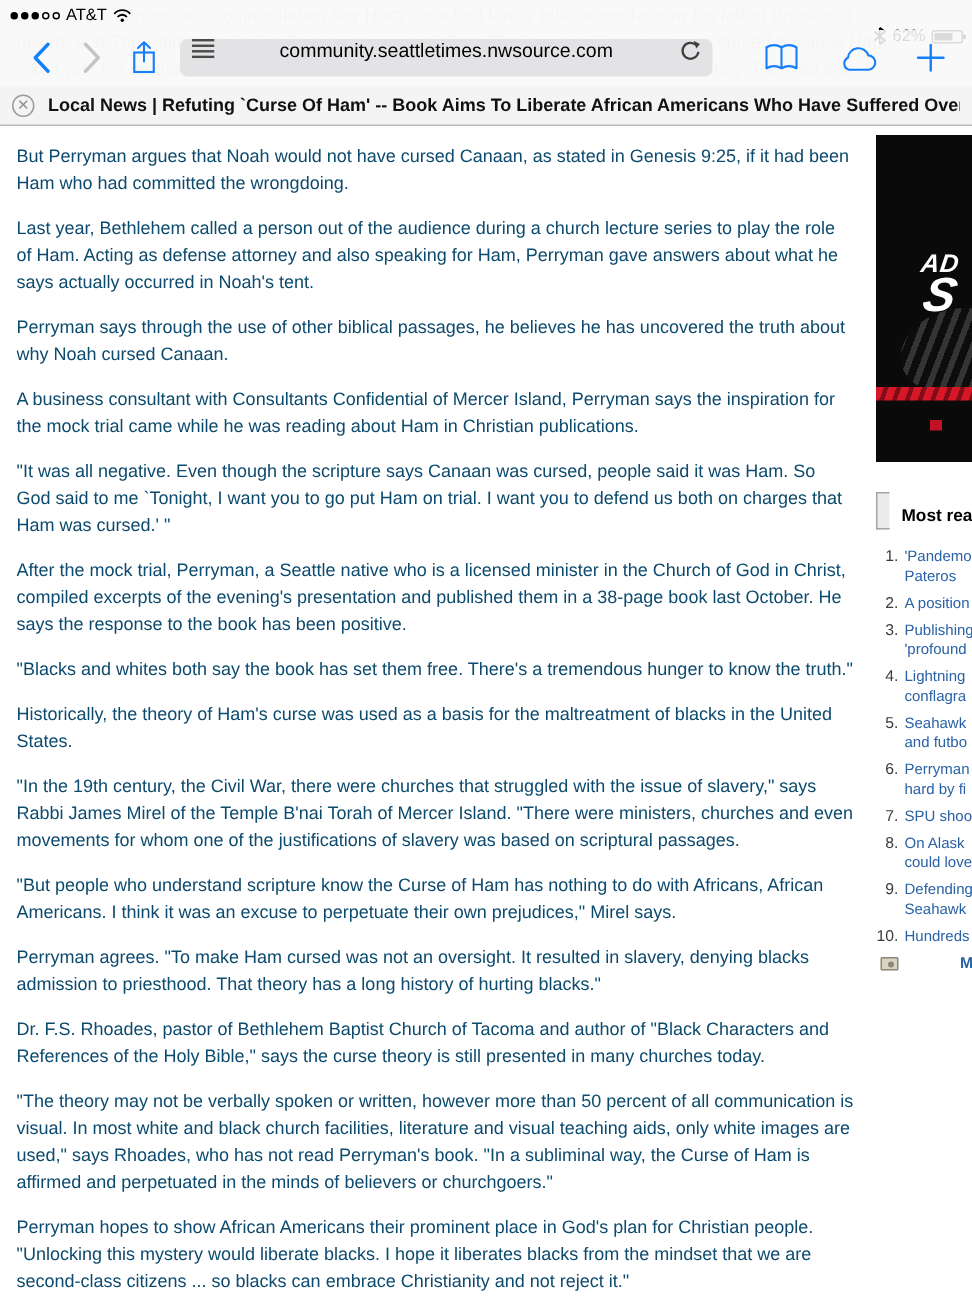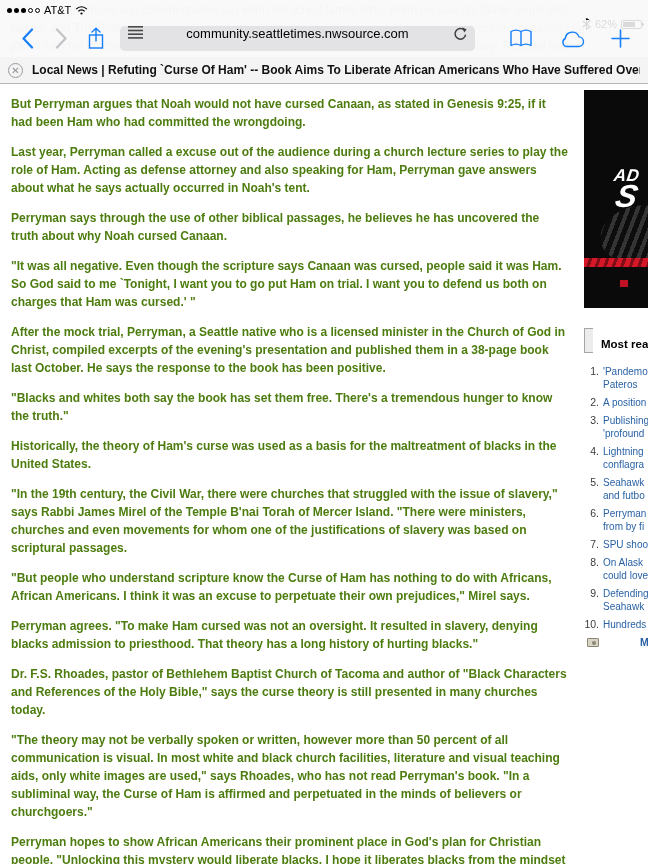--- a/index.html
+++ b/index.html
@@ -70,21 +70,21 @@
   }
   .tab-title {
     margin-left:9px; font-size:12px; font-weight:bold; color:#111;
     white-space:nowrap; overflow:hidden; flex:1;
   }
   
   .article {
     position:absolute; top:84px; left:11px; width:558px; height:780px;
     overflow:hidden; padding-top:11px; z-index:1;
   }
-  .article p { font-size:12px; line-height:18px; margin-bottom:12px; color:#4d7c0f;font-weight:bold; }
+  .article p { font-size:12px; line-height:18px; margin-bottom:12px; color:#0c4a6e; }
   
   .sidebar { position:absolute; top:84px; left:584px; width:64px; height:780px; z-index:1; }
   .ad {
     position:relative; margin-top:6px; width:86px; height:218px;
     background:#0a0a0a; overflow:hidden; cursor:pointer;
   }
   .ad-ad { position:absolute; top:76px; left:30px; color:#fff; font-weight:bold; font-style:italic; font-size:17px; letter-spacing:0.5px; transform:skewX(-8deg); }
   .ad-s  { position:absolute; top:88px; left:32px; color:#fff; font-weight:bold; font-style:italic; font-size:32px; transform:skewX(-12deg); }
   .ad-tire {
     position:absolute; top:116px; left:16px; width:76px; height:56px;
@@ -211,22 +211,23 @@
   </div>
 </div>
 
 <div class="tabbar">
   <button class="tab-close">✕</button>
   <div class="tab-title">Local News | Refuting `Curse Of Ham' -- Book Aims To Liberate African Americans Who Have Suffered Over What He Didn't Do...</div>
 </div>
 
 <div class="article">
   <p>But Perryman argues that Noah would not have cursed Canaan, as stated in Genesis 9:25, if it had been Ham who had committed the wrongdoing.</p>
-  <p>Last year, Perryman called a excuse out of the audience during a church lecture series to play the role of Ham. Acting as defense attorney and also speaking for Ham, Perryman gave answers about what he says actually occurred in Noah's tent.</p>
+  <p>Last year, Bethlehem called a person out of the audience during a church lecture series to play the role of Ham. Acting as defense attorney and also speaking for Ham, Perryman gave answers about what he says actually occurred in Noah's tent.</p>
   <p>Perryman says through the use of other biblical passages, he believes he has uncovered the truth about why Noah cursed Canaan.</p>
+  <p>A business consultant with Consultants Confidential of Mercer Island, Perryman says the inspiration for the mock trial came while he was reading about Ham in Christian publications.</p>
   <p>"It was all negative. Even though the scripture says Canaan was cursed, people said it was Ham. So God said to me `Tonight, I want you to go put Ham on trial. I want you to defend us both on charges that Ham was cursed.' "</p>
   <p>After the mock trial, Perryman, a Seattle native who is a licensed minister in the Church of God in Christ, compiled excerpts of the evening's presentation and published them in a 38-page book last October. He says the response to the book has been positive.</p>
   <p>"Blacks and whites both say the book has set them free. There's a tremendous hunger to know the truth."</p>
   <p>Historically, the theory of Ham's curse was used as a basis for the maltreatment of blacks in the United States.</p>
   <p>"In the 19th century, the Civil War, there were churches that struggled with the issue of slavery," says Rabbi James Mirel of the Temple B'nai Torah of Mercer Island. "There were ministers, churches and even movements for whom one of the justifications of slavery was based on scriptural passages.</p>
   <p>"But people who understand scripture know the Curse of Ham has nothing to do with Africans, African Americans. I think it was an excuse to perpetuate their own prejudices," Mirel says.</p>
   <p>Perryman agrees. "To make Ham cursed was not an oversight. It resulted in slavery, denying blacks admission to priesthood. That theory has a long history of hurting blacks."</p>
   <p>Dr. F.S. Rhoades, pastor of Bethlehem Baptist Church of Tacoma and author of "Black Characters and References of the Holy Bible," says the curse theory is still presented in many churches today.</p>
   <p>"The theory may not be verbally spoken or written, however more than 50 percent of all communication is visual. In most white and black church facilities, literature and visual teaching aids, only white images are used," says Rhoades, who has not read Perryman's book. "In a subliminal way, the Curse of Ham is affirmed and perpetuated in the minds of believers or churchgoers."</p>
   <p>Perryman hopes to show African Americans their prominent place in God's plan for Christian people. "Unlocking this mystery would liberate blacks. I hope it liberates blacks from the mindset that we are second-class citizens ... so blacks can embrace Christianity and not reject it."</p>
@@ -278,21 +279,21 @@
       <span class="mr-num">5.</span>
       <span class="mr-lines">
         <span class="mr-line">Seahawk</span>
         <span class="mr-line">and futbo</span>
       </span>
     </div>
     <div class="mr-item">
       <span class="mr-num">6.</span>
       <span class="mr-lines">
         <span class="mr-line">Perryman</span>
-        <span class="mr-line">from by fi</span>
+        <span class="mr-line">hard by fi</span>
       </span>
     </div>
     <div class="mr-item">
       <span class="mr-num">7.</span>
       <span class="mr-lines">
         <span class="mr-line">SPU shoo</span>
       </span>
     </div>
     <div class="mr-item">
       <span class="mr-num">8.</span>

